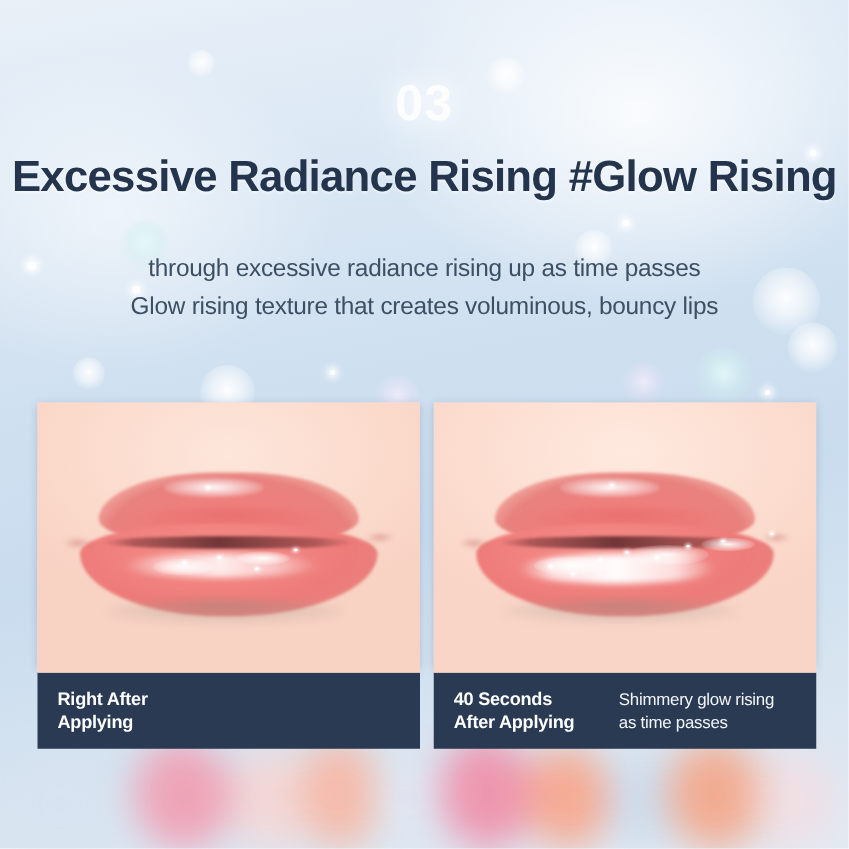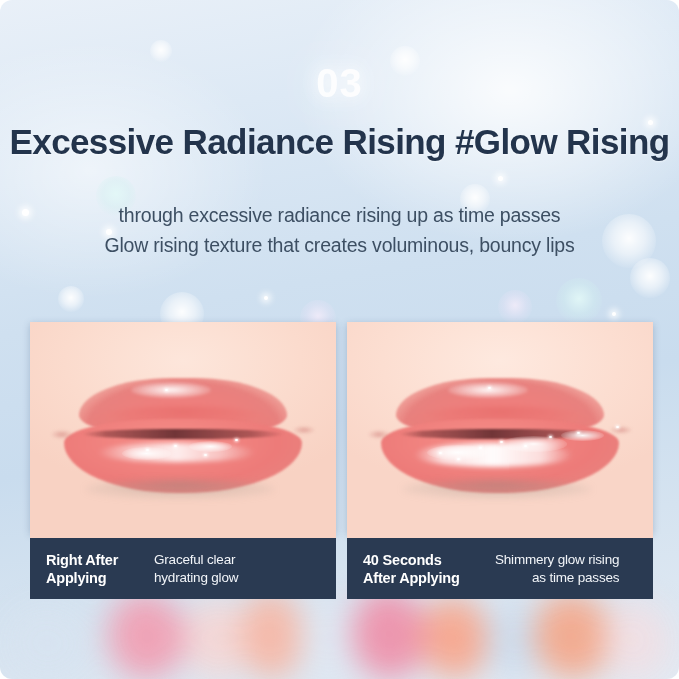--- a/index.html
+++ b/index.html
@@ -7,21 +7,20 @@
     padding: 0;
     background: #ffffff;
   }
   #page {
     position: relative;
     width: 679px;
     height: 679px;
     overflow: hidden;
     font-family: "Liberation Sans", sans-serif;
     background: linear-gradient(170deg, #e9f0f8 0%, #dde9f5 18%, #cfe0f0 42%, #c9dcee 60%, #d5e3f0 78%, #e3eaf3 100%);
-    border-radius: 12px;
   }
 
   
   .bg-layer {
     position: absolute;
     inset: 0;
     pointer-events: none;
   }
   .bg-sheen {
     position: absolute;
@@ -265,21 +264,21 @@
   .caption-desc {
     font-size: 13.5px;
     line-height: 18px;
     white-space: pre-line;
     letter-spacing: -0.2px;
     color: #f2f5f9;
   }
   .panel.left  .caption-label { width: 104px; }
   .panel.left  .caption-desc  { margin-left: 4px; }
   .panel.right .caption-label { width: 128px; }
-  .panel.right .caption-desc  { margin-left: 4px; text-align: right; }
+  .panel.right .caption-desc  { margin-left: 4px; }
 </style>
 </head>
 <body>
 
 <div id="page">
 
   <div class="bg-layer">
     <div class="bg-sheen"></div>
     <div class="bg-sheen2"></div>
 
@@ -340,22 +339,20 @@
         <div class="sparkle" style="left:38%;top:59%;"></div>
         <div class="sparkle" style="left:47%;top:57%;"></div>
         <div class="sparkle" style="left:57%;top:61%;"></div>
         <div class="sparkle" style="left:67%;top:54%;"></div>
         <div class="sparkle" style="left:44%;top:31%;"></div>
       </div>
     </div>
     <div class="caption">
       <span class="caption-label">Right After
 Applying</span>
-      <span class="caption-desc">Graceful clear
-hydrating glow</span>
     </div>
   </div>
 
   <div class="panel right">
     <div class="photo">
       <div class="skin var2"></div>
       <div class="lips">
         <div class="lip-upper"></div>
         <div class="lip-lower"></div>
         <div class="mouth-line"></div>

